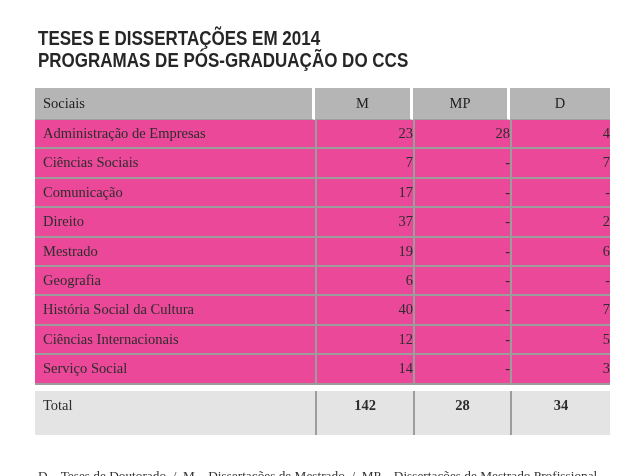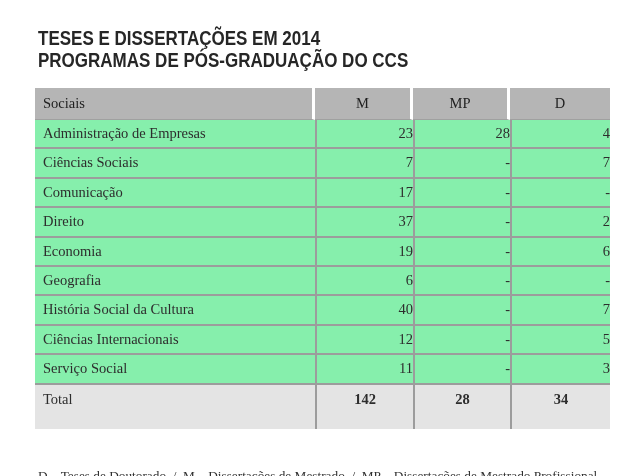--- a/index.html
+++ b/index.html
@@ -53,30 +53,31 @@
     color: #1f1f1f;
     border-bottom: 1px solid #a0a0a0;
   }
   .header-row .cell:not(:last-child) { border-right: 3px solid #ffffff; }
 
   
   .body-row .cell {
     height: 29.4px;
     line-height: 27px;
     border-bottom: 2px solid #9c9c9c;
-    background: #86efac;
+    background: #ec4899;
   }
   .body-row:last-of-type .cell { border-bottom: none; height: 28px; }
   .body-row .num { border-left: 2px solid #9c9c9c; text-align: right; }
 
   
   .total-row .cell {
     background: #e4e4e4;
     height: 44px;
     line-height: 28px;
+    margin-top: 6px;
   }
   .total-row .num { border-left: 2px solid #9c9c9c; font-weight: bold; }
 
   
   .footer {
     position: absolute;
     left: 38px; top: 421px;
     font-size: 13.3px;
     line-height: 22px;
     color: #303030;
@@ -124,21 +125,21 @@
     </div>
 
     <div class="row body-row">
       <div class="cell prog">Direito</div>
       <div class="cell num">37</div>
       <div class="cell num">-</div>
       <div class="cell num">2</div>
     </div>
 
     <div class="row body-row">
-      <div class="cell prog">Economia</div>
+      <div class="cell prog">Mestrado</div>
       <div class="cell num">19</div>
       <div class="cell num">-</div>
       <div class="cell num">6</div>
     </div>
 
     <div class="row body-row">
       <div class="cell prog">Geografia</div>
       <div class="cell num">6</div>
       <div class="cell num">-</div>
       <div class="cell num">-</div>
@@ -153,21 +154,21 @@
 
     <div class="row body-row">
       <div class="cell prog">Ciências Internacionais</div>
       <div class="cell num">12</div>
       <div class="cell num">-</div>
       <div class="cell num">5</div>
     </div>
 
     <div class="row body-row">
       <div class="cell prog">Serviço Social</div>
-      <div class="cell num">11</div>
+      <div class="cell num">14</div>
       <div class="cell num">-</div>
       <div class="cell num">3</div>
     </div>
 
     <div class="row total-row">
       <div class="cell prog">Total</div>
       <div class="cell num">142</div>
       <div class="cell num">28</div>
       <div class="cell num">34</div>
     </div>

